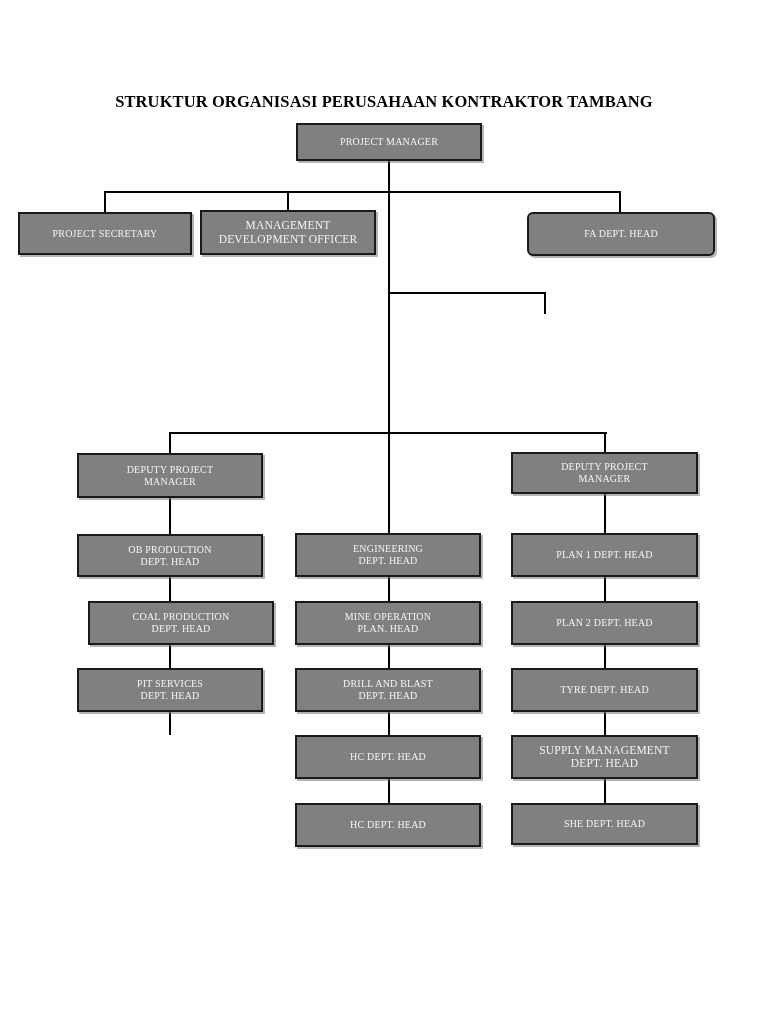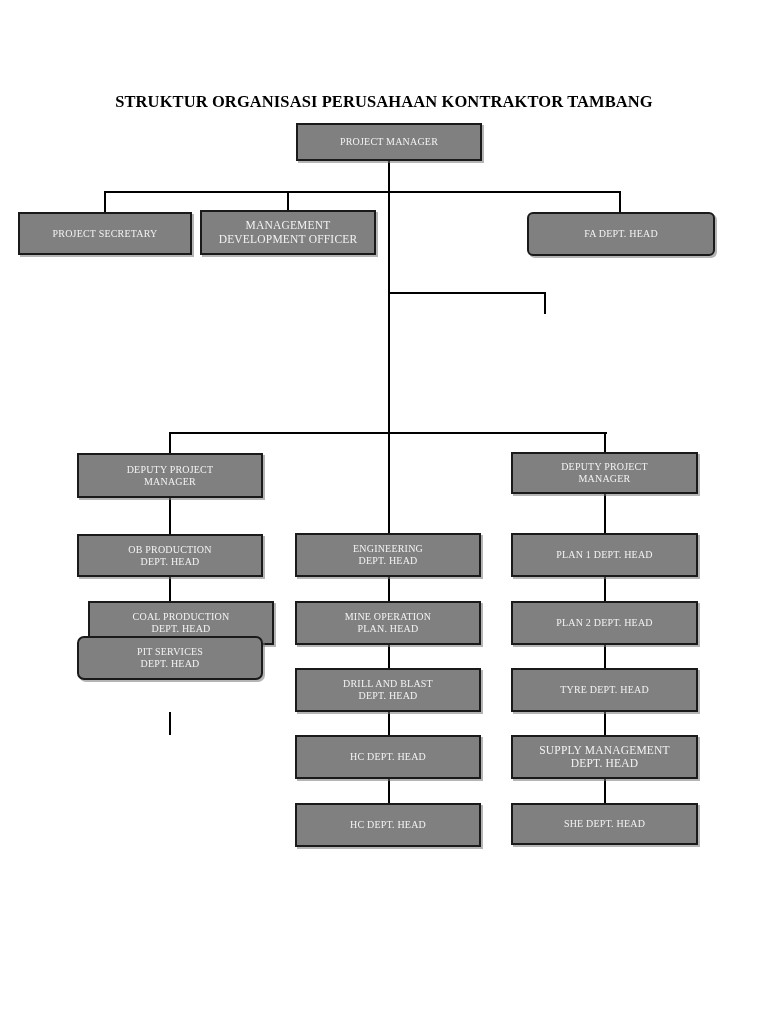--- a/index.html
+++ b/index.html
@@ -123,21 +123,21 @@
 
   <div class="node" style="left:511px; top:452px; width:187px; height:42px;">DEPUTY PROJECT
 MANAGER</div>
 
   <div class="node" style="left:77px; top:534px; width:186px; height:43px;">OB PRODUCTION
 DEPT. HEAD</div>
 
   <div class="node" style="left:77px; top:601px; width:186px; height:44px;margin-left:11px;">COAL PRODUCTION
 DEPT. HEAD</div>
 
-  <div class="node" style="left:77px; top:636px; width:186px; height:44px;border-radius:7px;">PIT SERVICES
+  <div class="node" style="left:77px; top:668px; width:186px; height:44px;">PIT SERVICES
 DEPT. HEAD</div>
 
 
   <div class="node" style="left:295px; top:533px; width:186px; height:44px;">ENGINEERING
 DEPT. HEAD</div>
 
   <div class="node" style="left:295px; top:601px; width:186px; height:44px;">MINE OPERATION
 PLAN. HEAD</div>
 
   <div class="node" style="left:295px; top:668px; width:186px; height:44px;">DRILL AND BLAST

